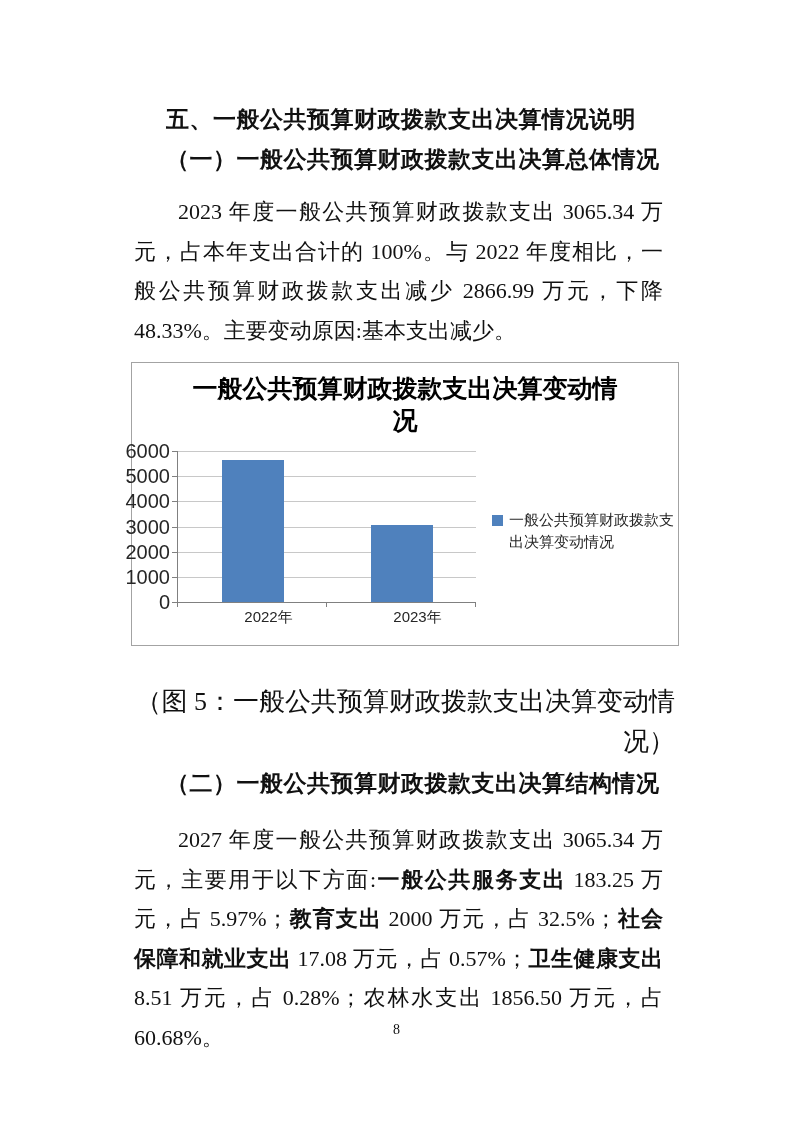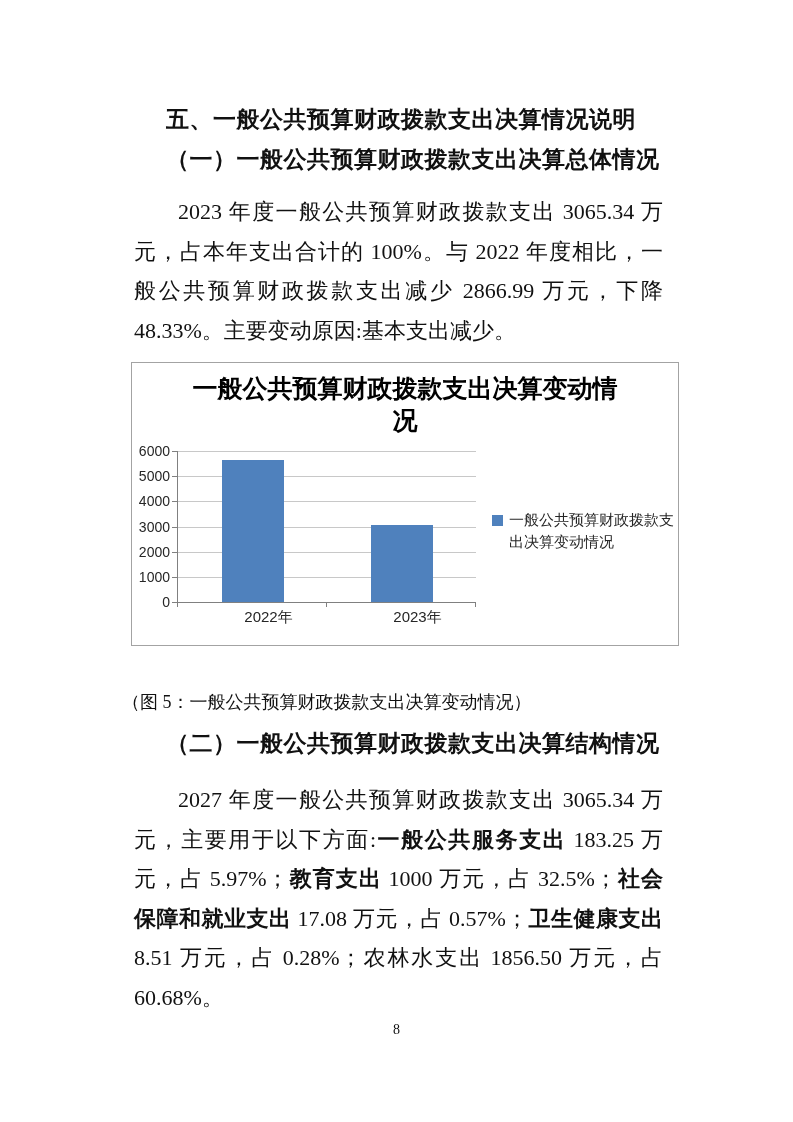--- a/index.html
+++ b/index.html
@@ -11,21 +11,21 @@
   .h-sec,.h-sub{
     font-size:23px; font-weight:bold; line-height:40px; margin:0;
     text-indent:44px; letter-spacing:0.5px;
   }
   .body-p{
     font-size:22px; line-height:39.5px; margin:12px; text-align:justify;
     text-indent:44px;
   }
   .body-p .b{font-weight:bold;}
   .caption{
-    font-size:18px; line-height:40px; margin:36px 0 2px 0; text-align:left;
+    font-size:26px; line-height:40px; margin:36px 0 2px 0; text-align:right;
   }
   .p2{margin-top:16px;}
   
   .chart-box{
     box-sizing:border-box; position:relative; margin:2px 0 0 9px;
     width:548px; height:284px; border:1px solid #a3a3a3; background:#fff;
   }
   .chart-title{
     position:absolute; top:10px; left:50%; transform:translateX(-50%);
     width:436px; text-align:center; font-weight:bold; font-size:25px;
@@ -36,21 +36,21 @@
     border-left:1px solid #808080;
   }
   .gridline{position:absolute; left:0; right:0; height:1px; background:#c8c8c8; margin-bottom:-1px;}
   .gridline.axisline{background:#808080;}
   .ytickmark{position:absolute; left:-6px; width:6px; height:1px; background:#808080; margin-bottom:-1px;}
   .xtickmark{position:absolute; bottom:-5px; width:1px; height:5px; background:#808080;}
   .bar{position:absolute; bottom:0; width:62px;}
   .y-labels{position:absolute; left:2px; top:88px; width:36px; height:151px;}
   .ylab{
     position:absolute; right:0; font-family:"Liberation Sans","DejaVu Sans",sans-serif;
-    font-size:14px; line-height:16px; color:#262626;
+    font-size:20px; line-height:16px; color:#262626;
   }
   .x-labels{position:absolute; left:62px; top:245px; width:298px; display:flex;}
   .xlab{
     flex:1; text-align:center; font-family:"Liberation Sans","DejaVu Sans",sans-serif;
     font-size:15px; color:#262626;
   }
   .legend{
     position:absolute; left:360px; top:146px; width:182px; display:flex;
     align-items:flex-start; font-size:15px; line-height:22px; color:#262626;
   }
@@ -117,18 +117,18 @@
         <span class="legend-marker" style="background: rgb(79, 129, 189);"></span>
         <span class="legend-text">一般公共预算财政拨款支出决算变动情况</span>
       </div>
     </figure>
 
     <p class="caption">（图 5：一般公共预算财政拨款支出决算变动情况）</p>
 
     <h3 class="h-sub">（二）一般公共预算财政拨款支出决算结构情况</h3>
 
     <p class="body-p p2">
-      <span>2027 年度一般公共预算财政拨款支出 3065.34 万元，主要用于以下方面:</span><span class="b">一般公共服务支出</span><span> 183.25 万元，占 5.97%；</span><span class="b">教育支出</span><span> 1000 万元，占 32.5%；</span><span class="b">社会保障和就业支出</span><span> 17.08 万元，占 0.57%；</span><span class="b">卫生健康支出</span><span> 8.51 万元，占 0.28%；农林水支出 1856.50 万元，占 60.68%。</span>
+      <span>2027 年度一般公共预算财政拨款支出 3065.34 万元，主要用于以下方面:</span><span class="b">一般公共服务支出</span><span> 183.25 万元，占 5.97%；</span><span class="b">教育支出</span><span> 2000 万元，占 32.5%；</span><span class="b">社会保障和就业支出</span><span> 17.08 万元，占 0.57%；</span><span class="b">卫生健康支出</span><span> 8.51 万元，占 0.28%；农林水支出 1856.50 万元，占 60.68%。</span>
     </p>
   </div>
 
   <div class="page-number">8</div>
 </div>
 
 </body></html>

